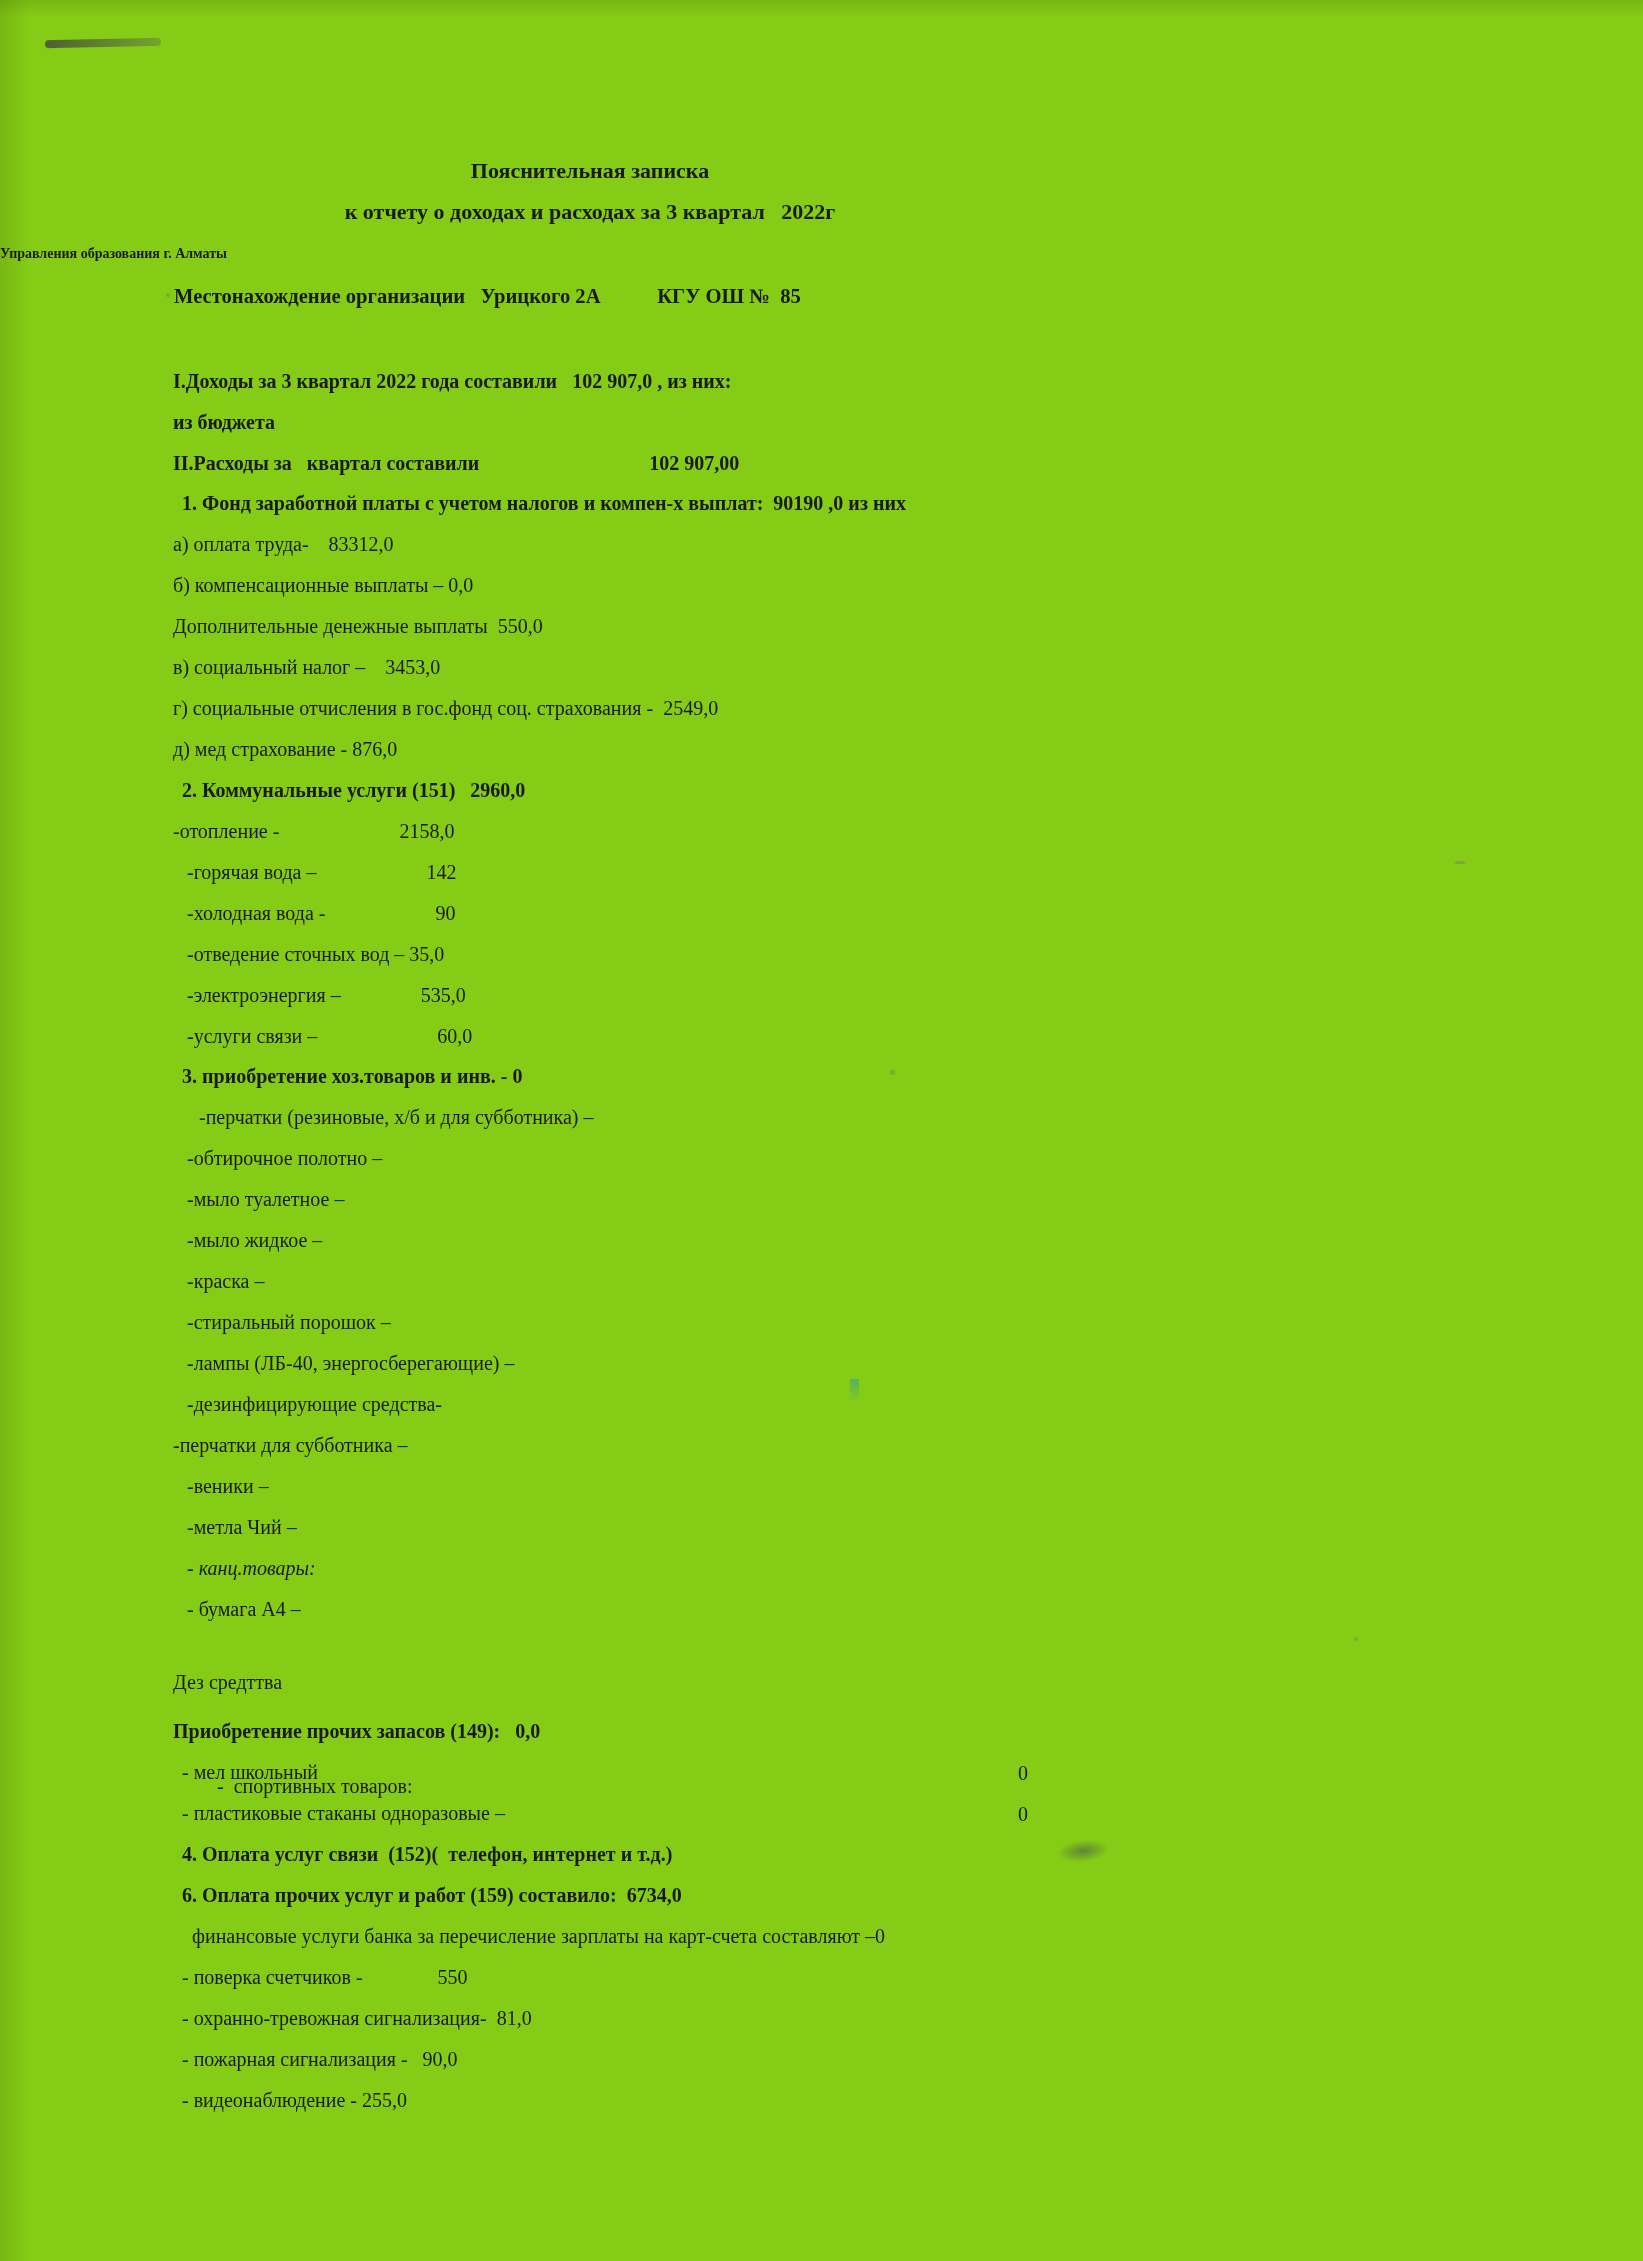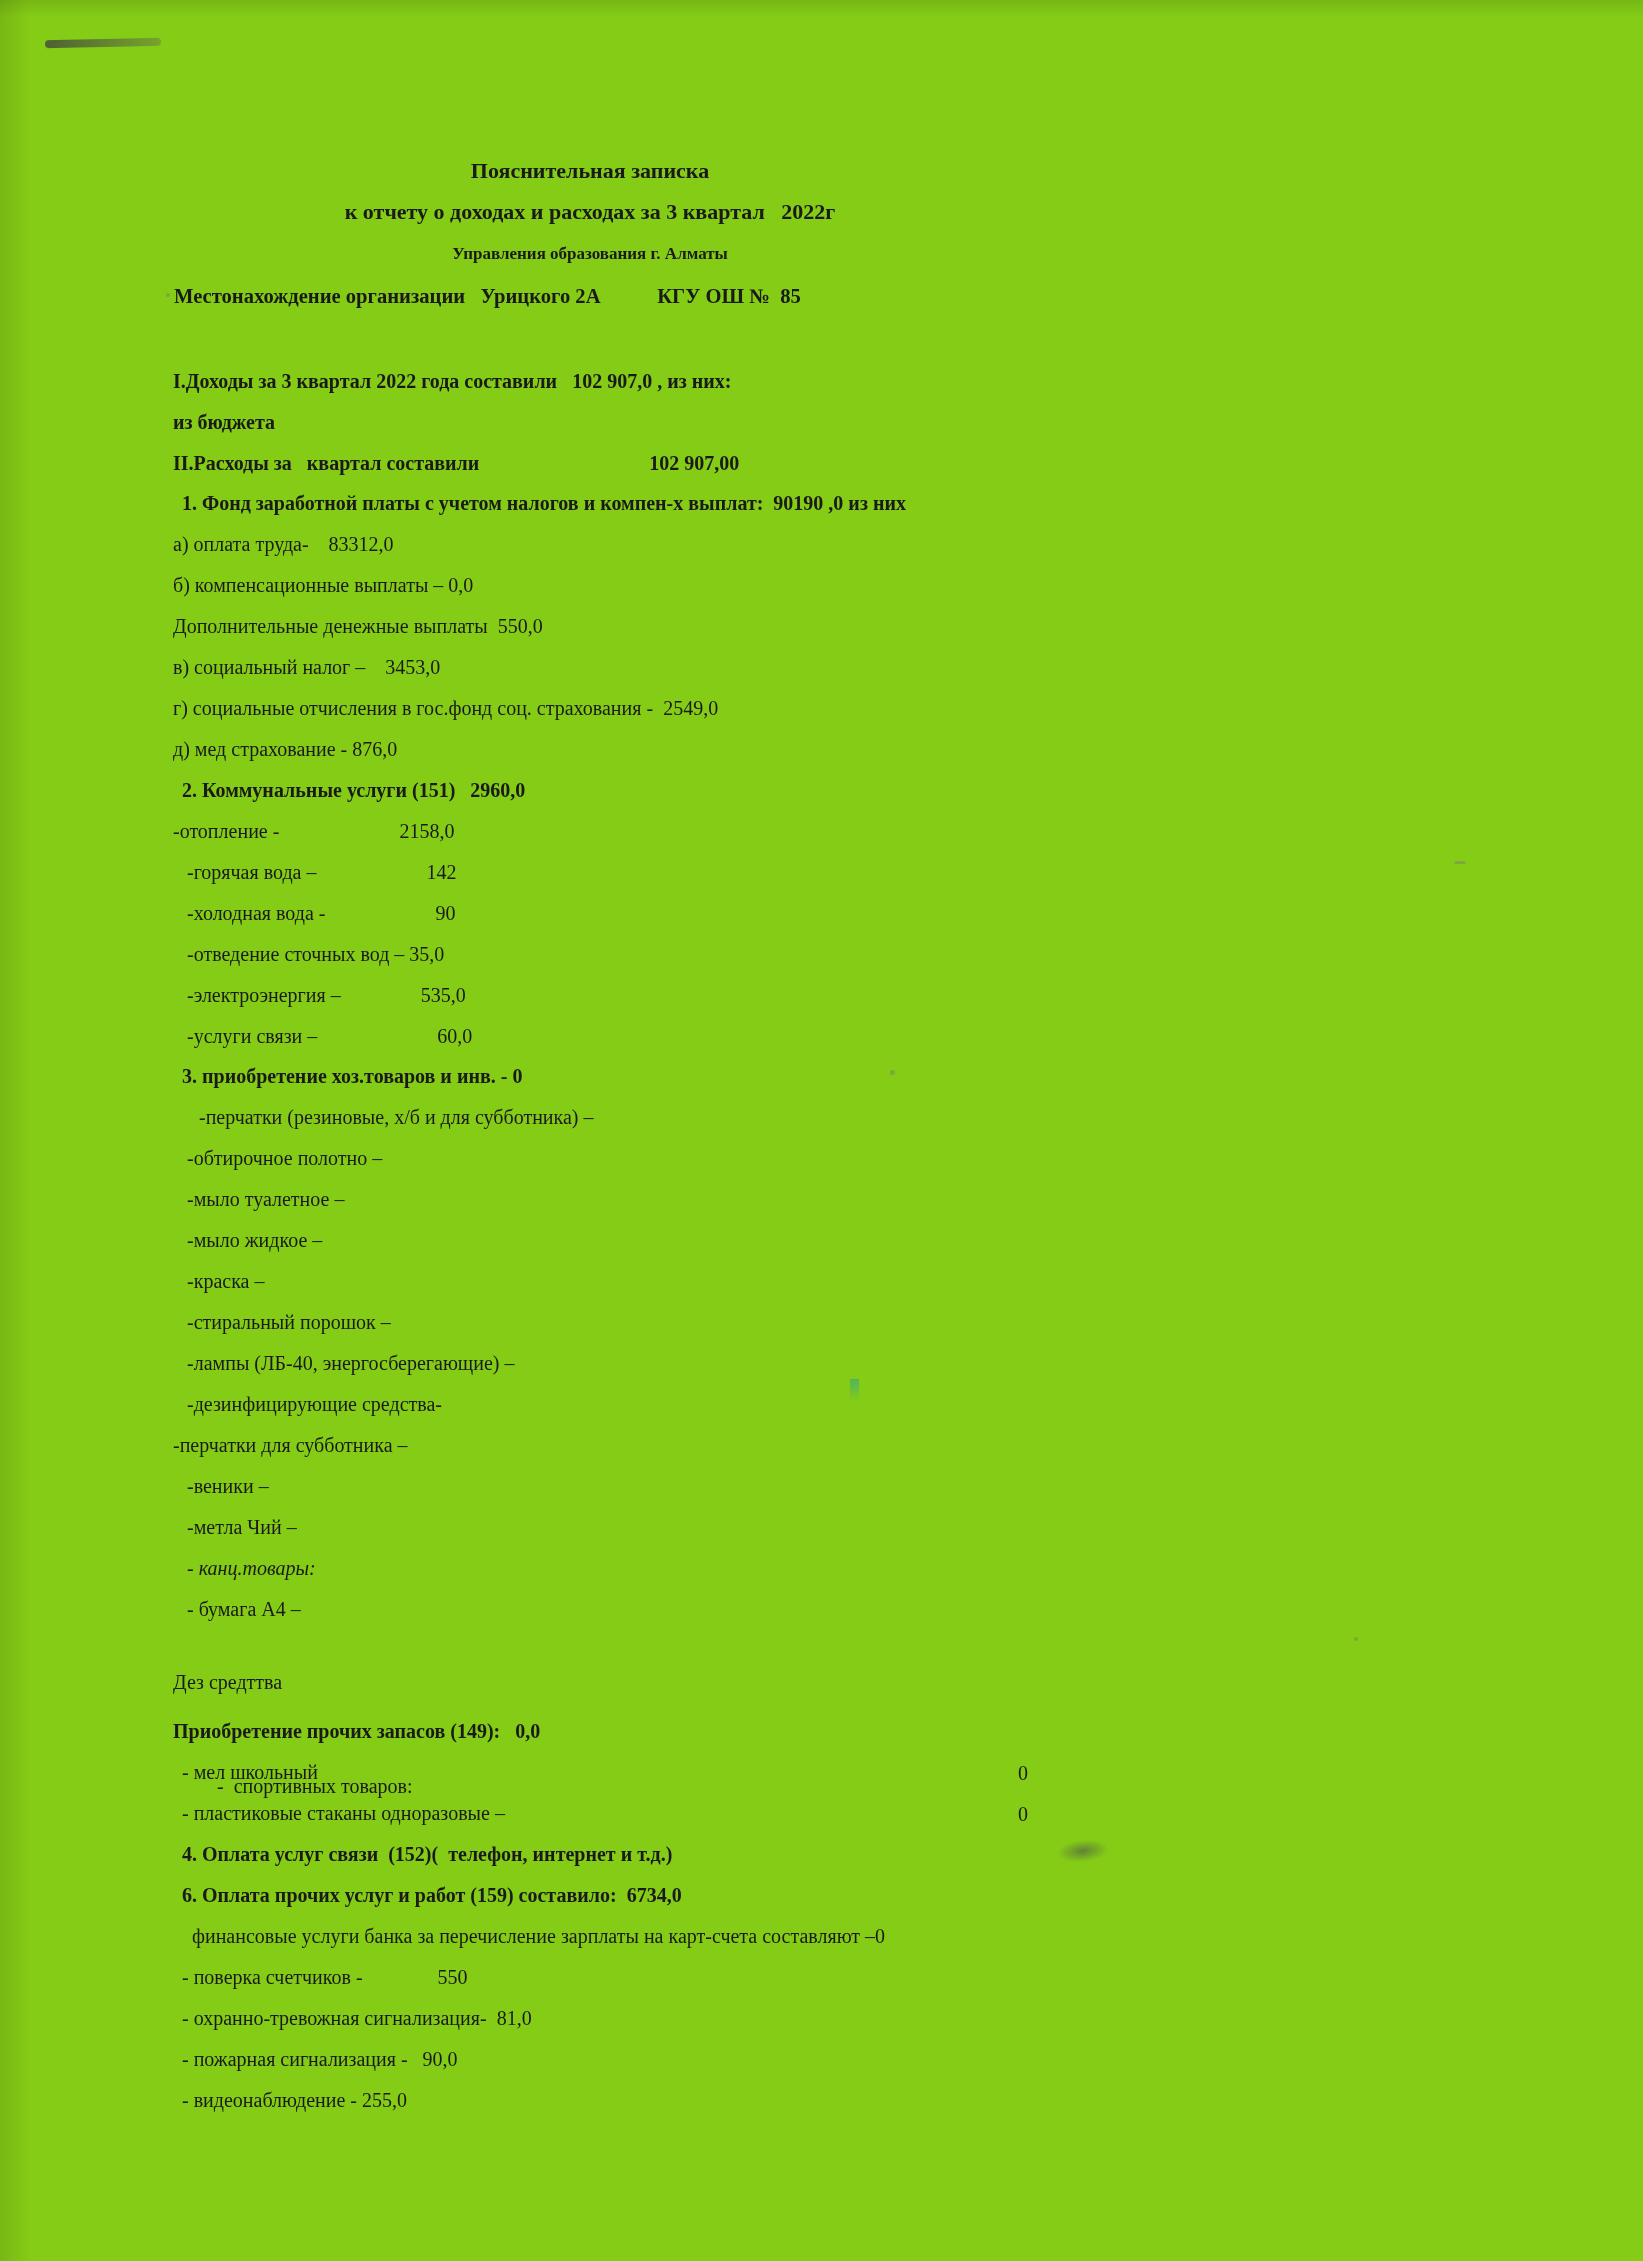--- a/index.html
+++ b/index.html
@@ -93,22 +93,21 @@
     font-weight: bold;
   }
   .title2 {
     left: 0; top: 202px; width: 1180px;
     text-align: center;
     font-size: 22px;
     font-weight: bold;
   }
   .title3 {
     left: 0; top: 244px; width: 1180px;
-    text-align: center;
-    font-size: 17px;
+    font-size: 14px;
     font-weight: bold;
   }
   .orgline {
     left: 174px; top: 286px;
     font-size: 20.6px;
     font-weight: bold;
   }
 
   .body-line {
     left: 174px;

